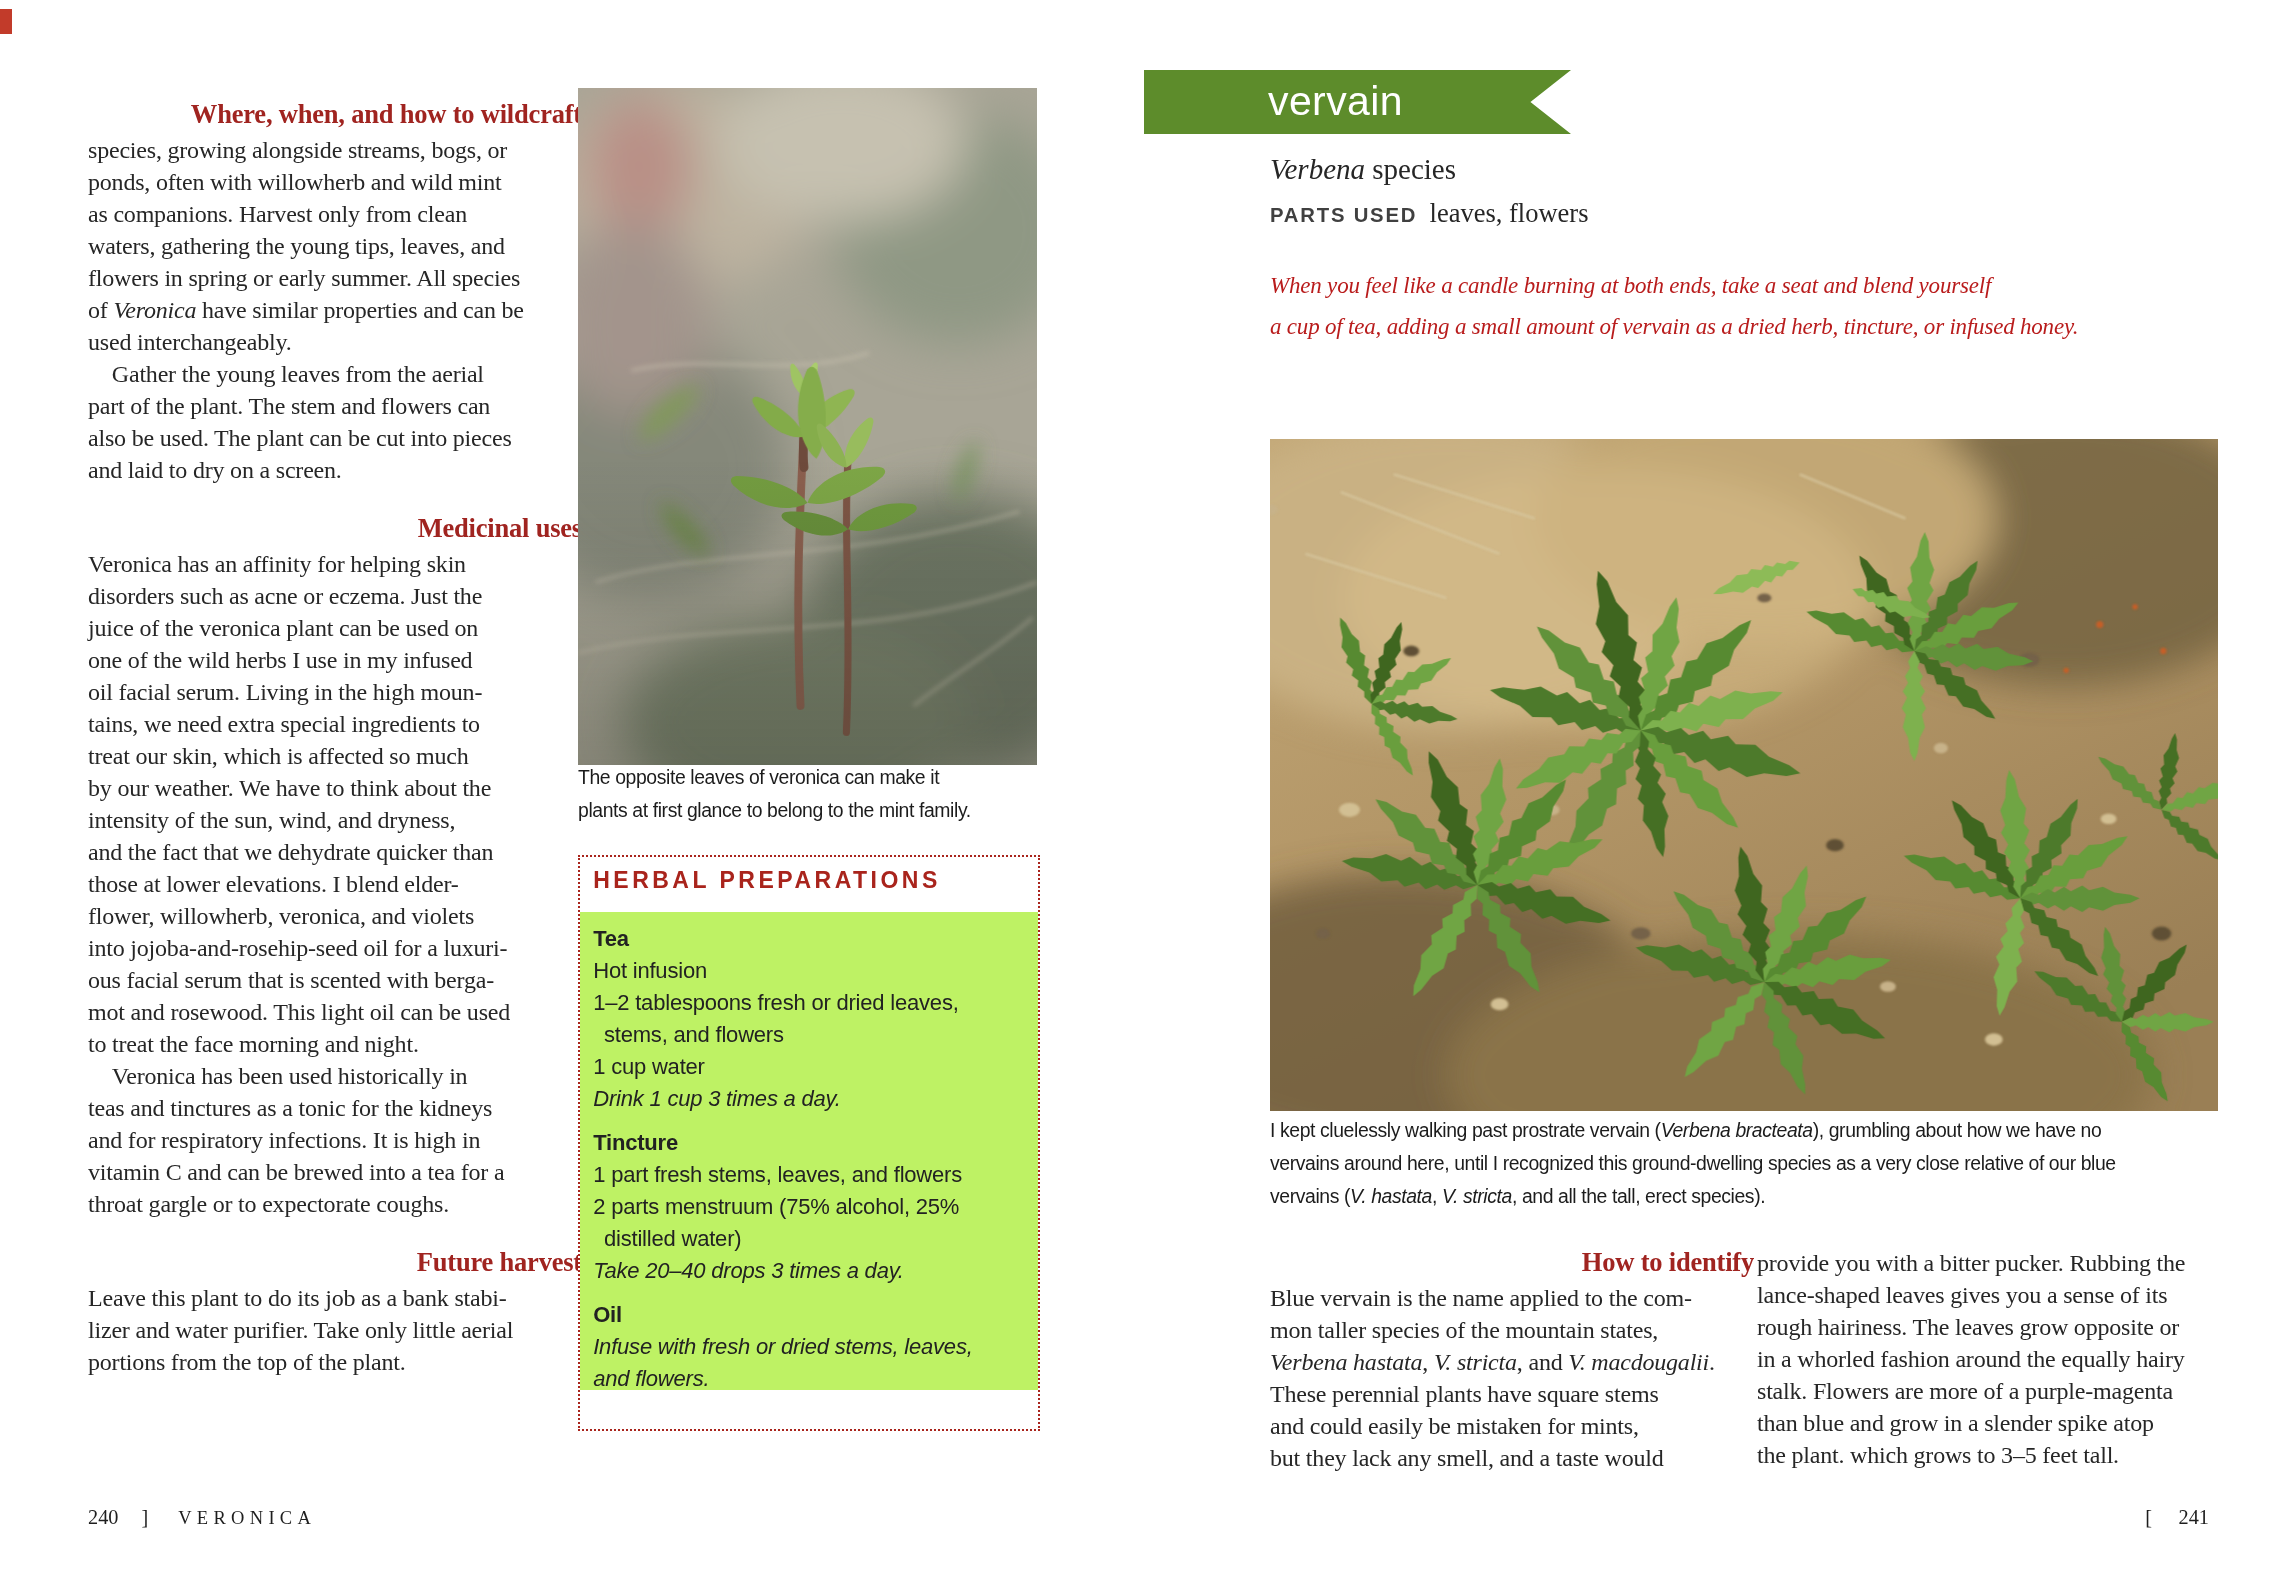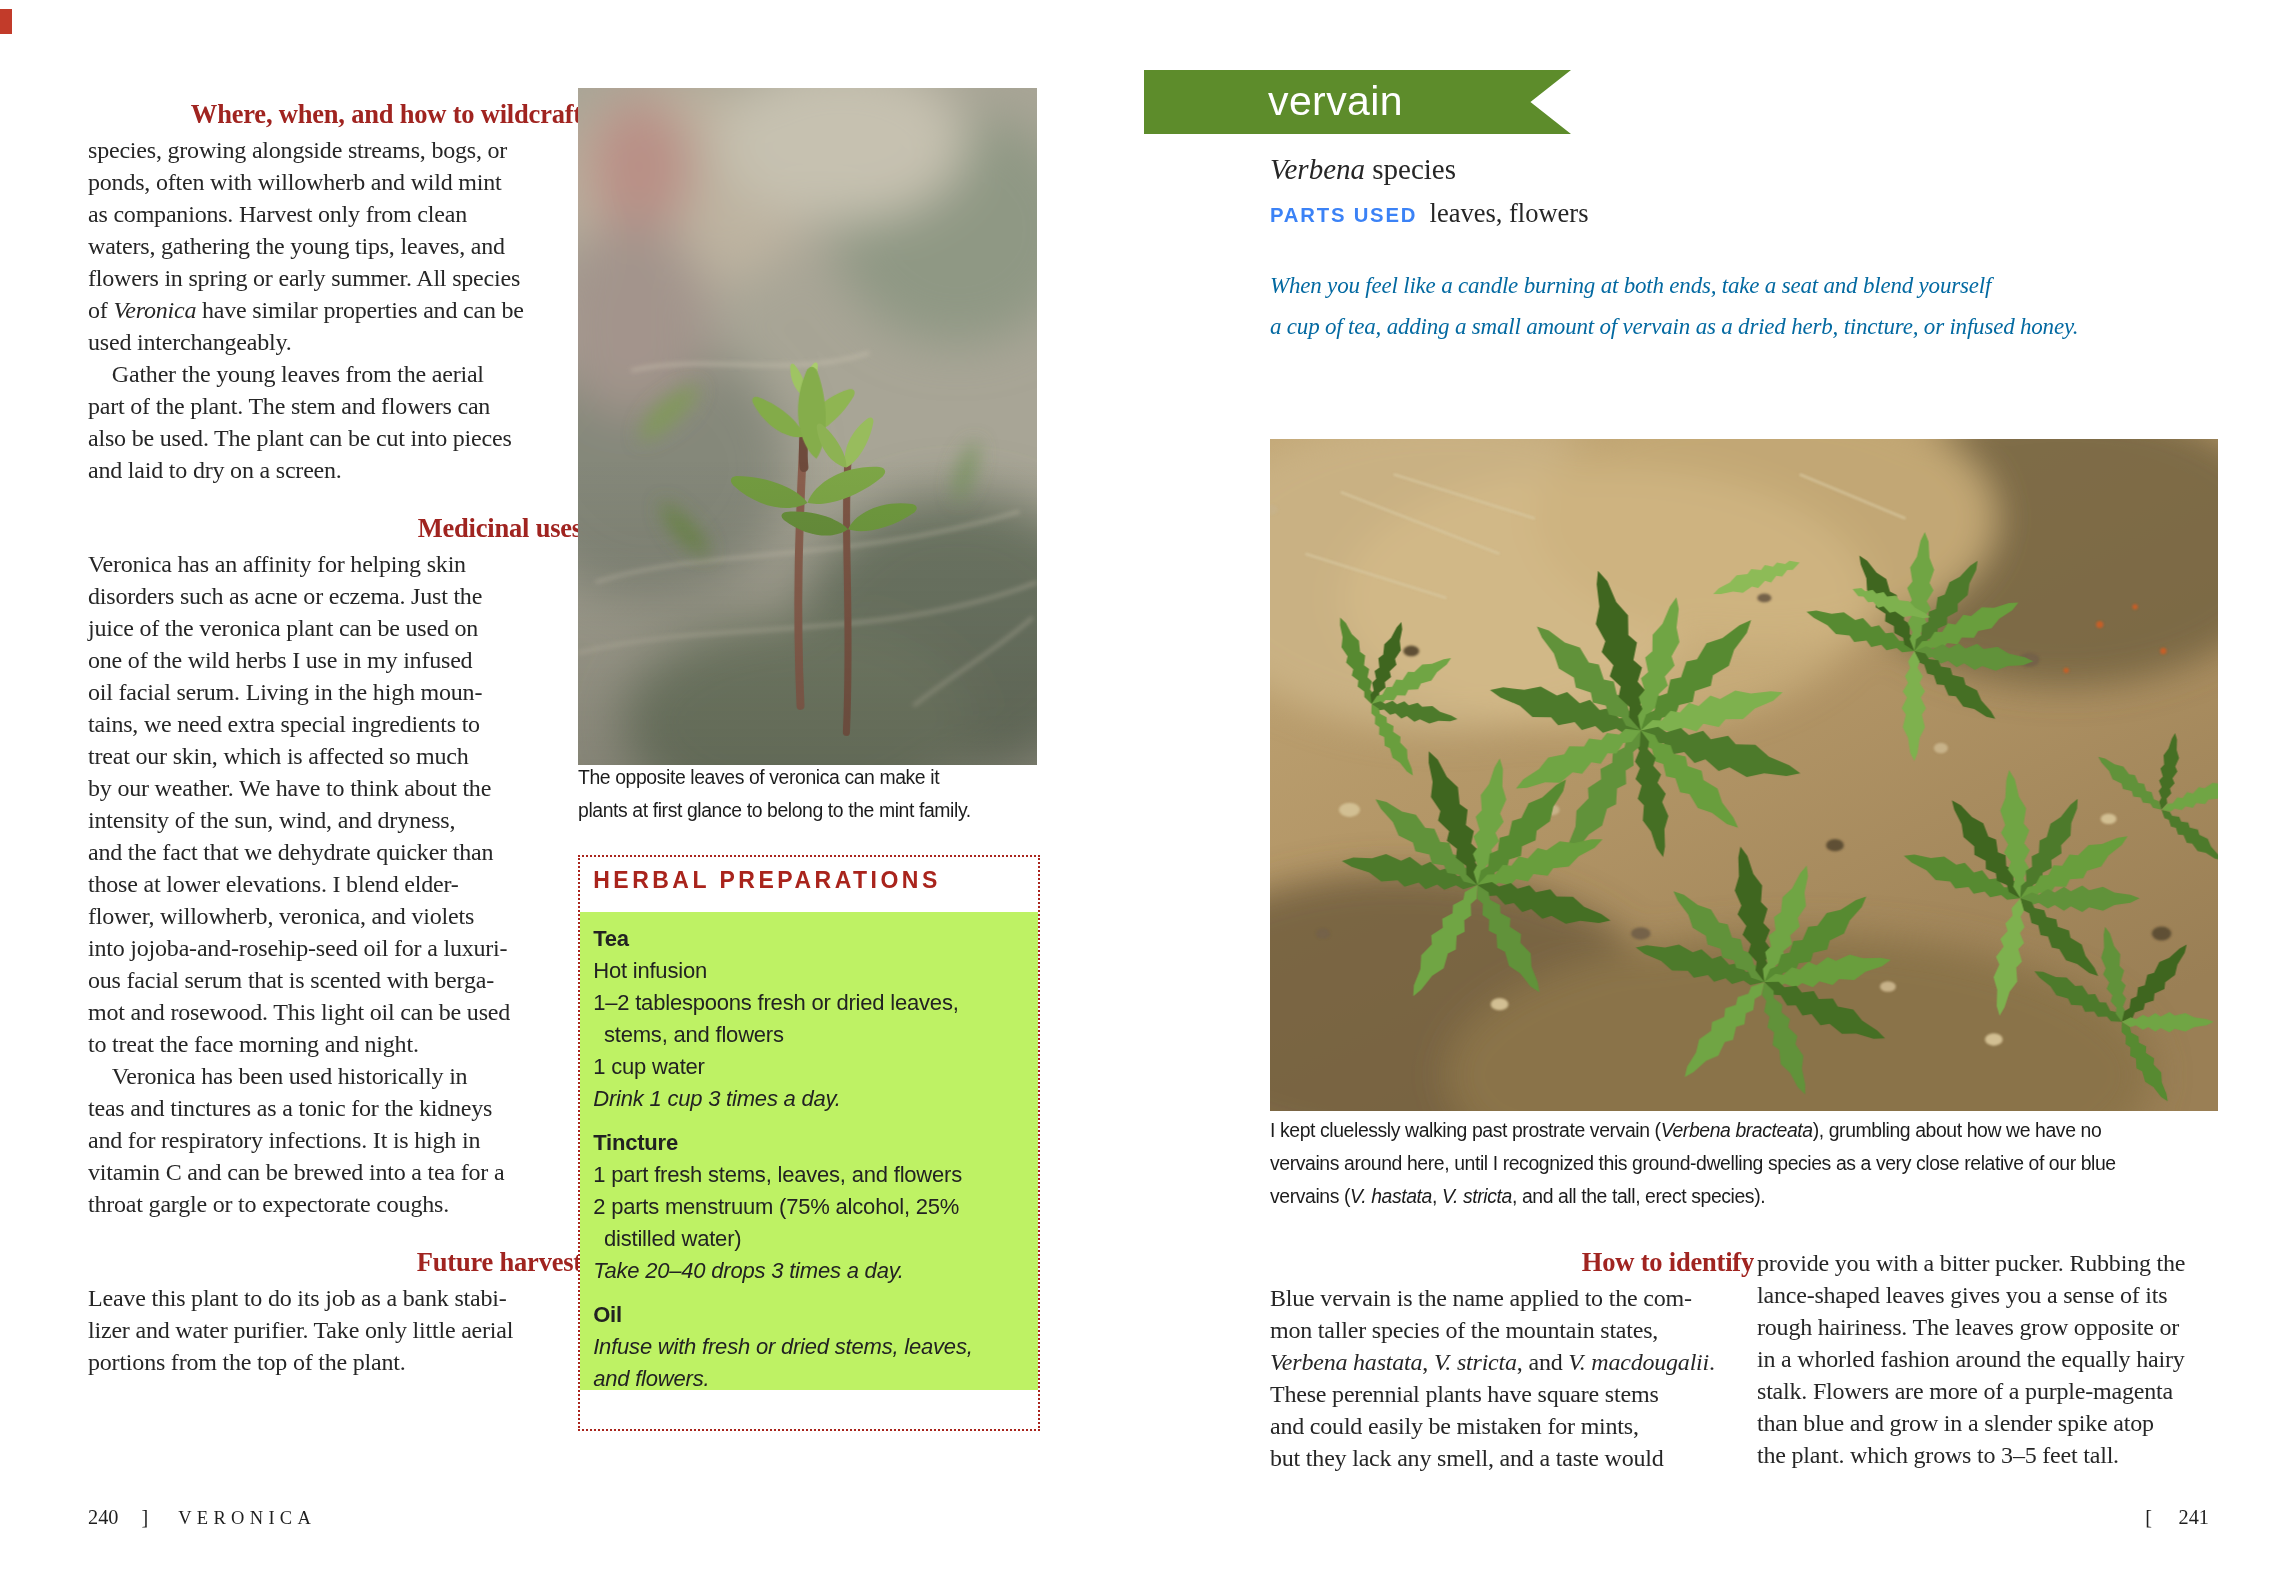--- a/index.html
+++ b/index.html
@@ -24,23 +24,23 @@
              font-family:"Liberation Sans",sans-serif;font-size:22px;line-height:32px;
              letter-spacing:-0.2px;color:#222;margin-top:9px;}
   .prep-body b{font-weight:bold;}
   
   .banner{background:#5d8c2b;
           clip-path:polygon(0 0,100% 0,90.5% 50%,100% 100%,0 100%);}
   .banner-text{padding-left:124px;line-height:63px;color:#ffffff;
                font-family:"Liberation Sans",sans-serif;font-size:41px;letter-spacing:0.4px;}
   .species-line{font-size:29px;line-height:35px;}
   .parts-label{font-family:"Liberation Sans",sans-serif;font-weight:bold;font-size:20.3px;
-               letter-spacing:1.8px;color:#3b82f6;}
+               letter-spacing:1.8px;color:#404040;}
   .parts-value{font-size:26.5px;}
-  .intro{font-size:23px;line-height:41px;font-style:italic;letter-spacing:-0.2px;color:#0369a1;}
+  .intro{font-size:23px;line-height:41px;font-style:italic;letter-spacing:-0.2px;color:#b91c1c;}
   .gap-div{height:12.4px;}
   
   .footer{font-size:20.3px;color:#1e1e1e;}
   .footer .chapter{font-size:18.5px;letter-spacing:5.3px;margin-left:30px;}
   .footer .bracket{margin-left:23px;}
   .footer-right{text-align:right;}
   .footer-right .num{margin-left:26.5px;}
   
   .photo{overflow:hidden;}
   .photo svg{display:block;}

